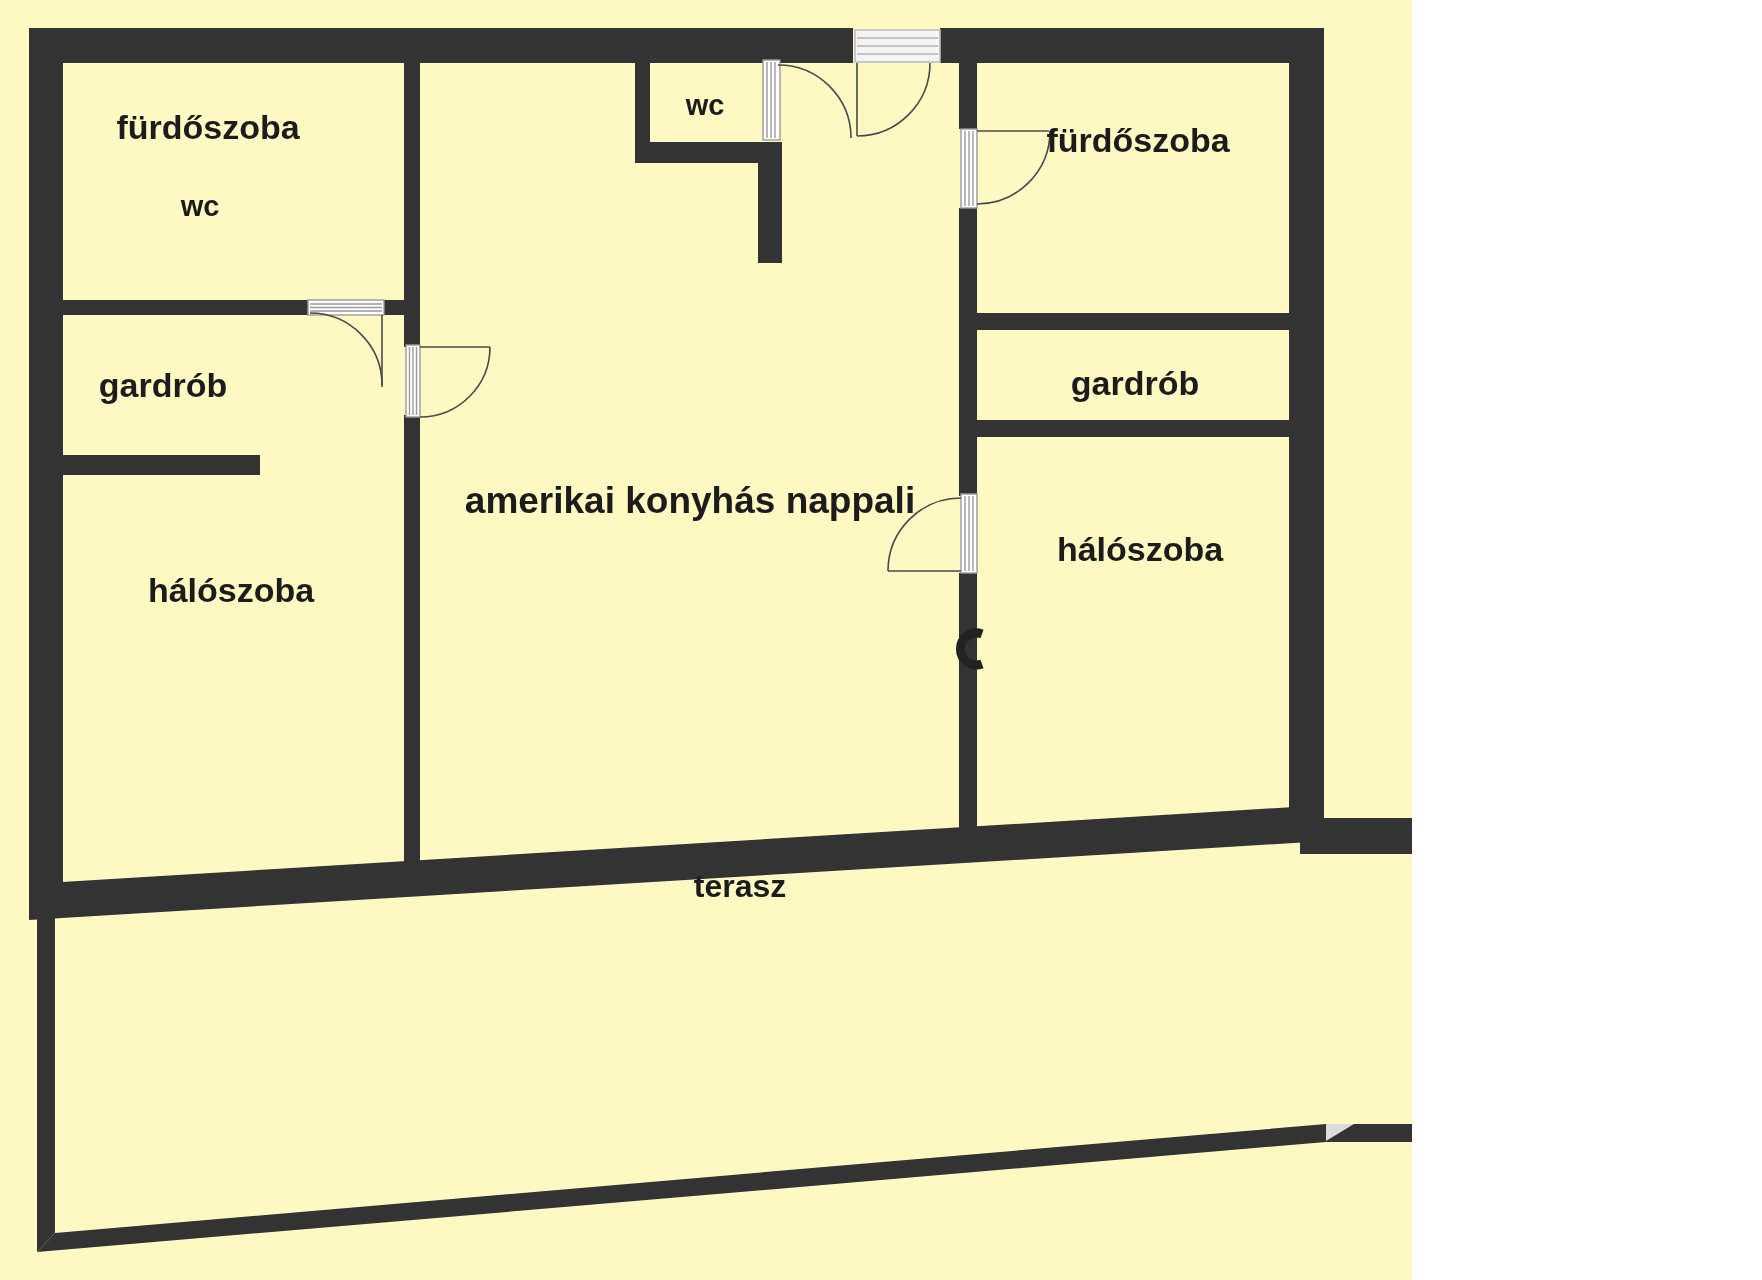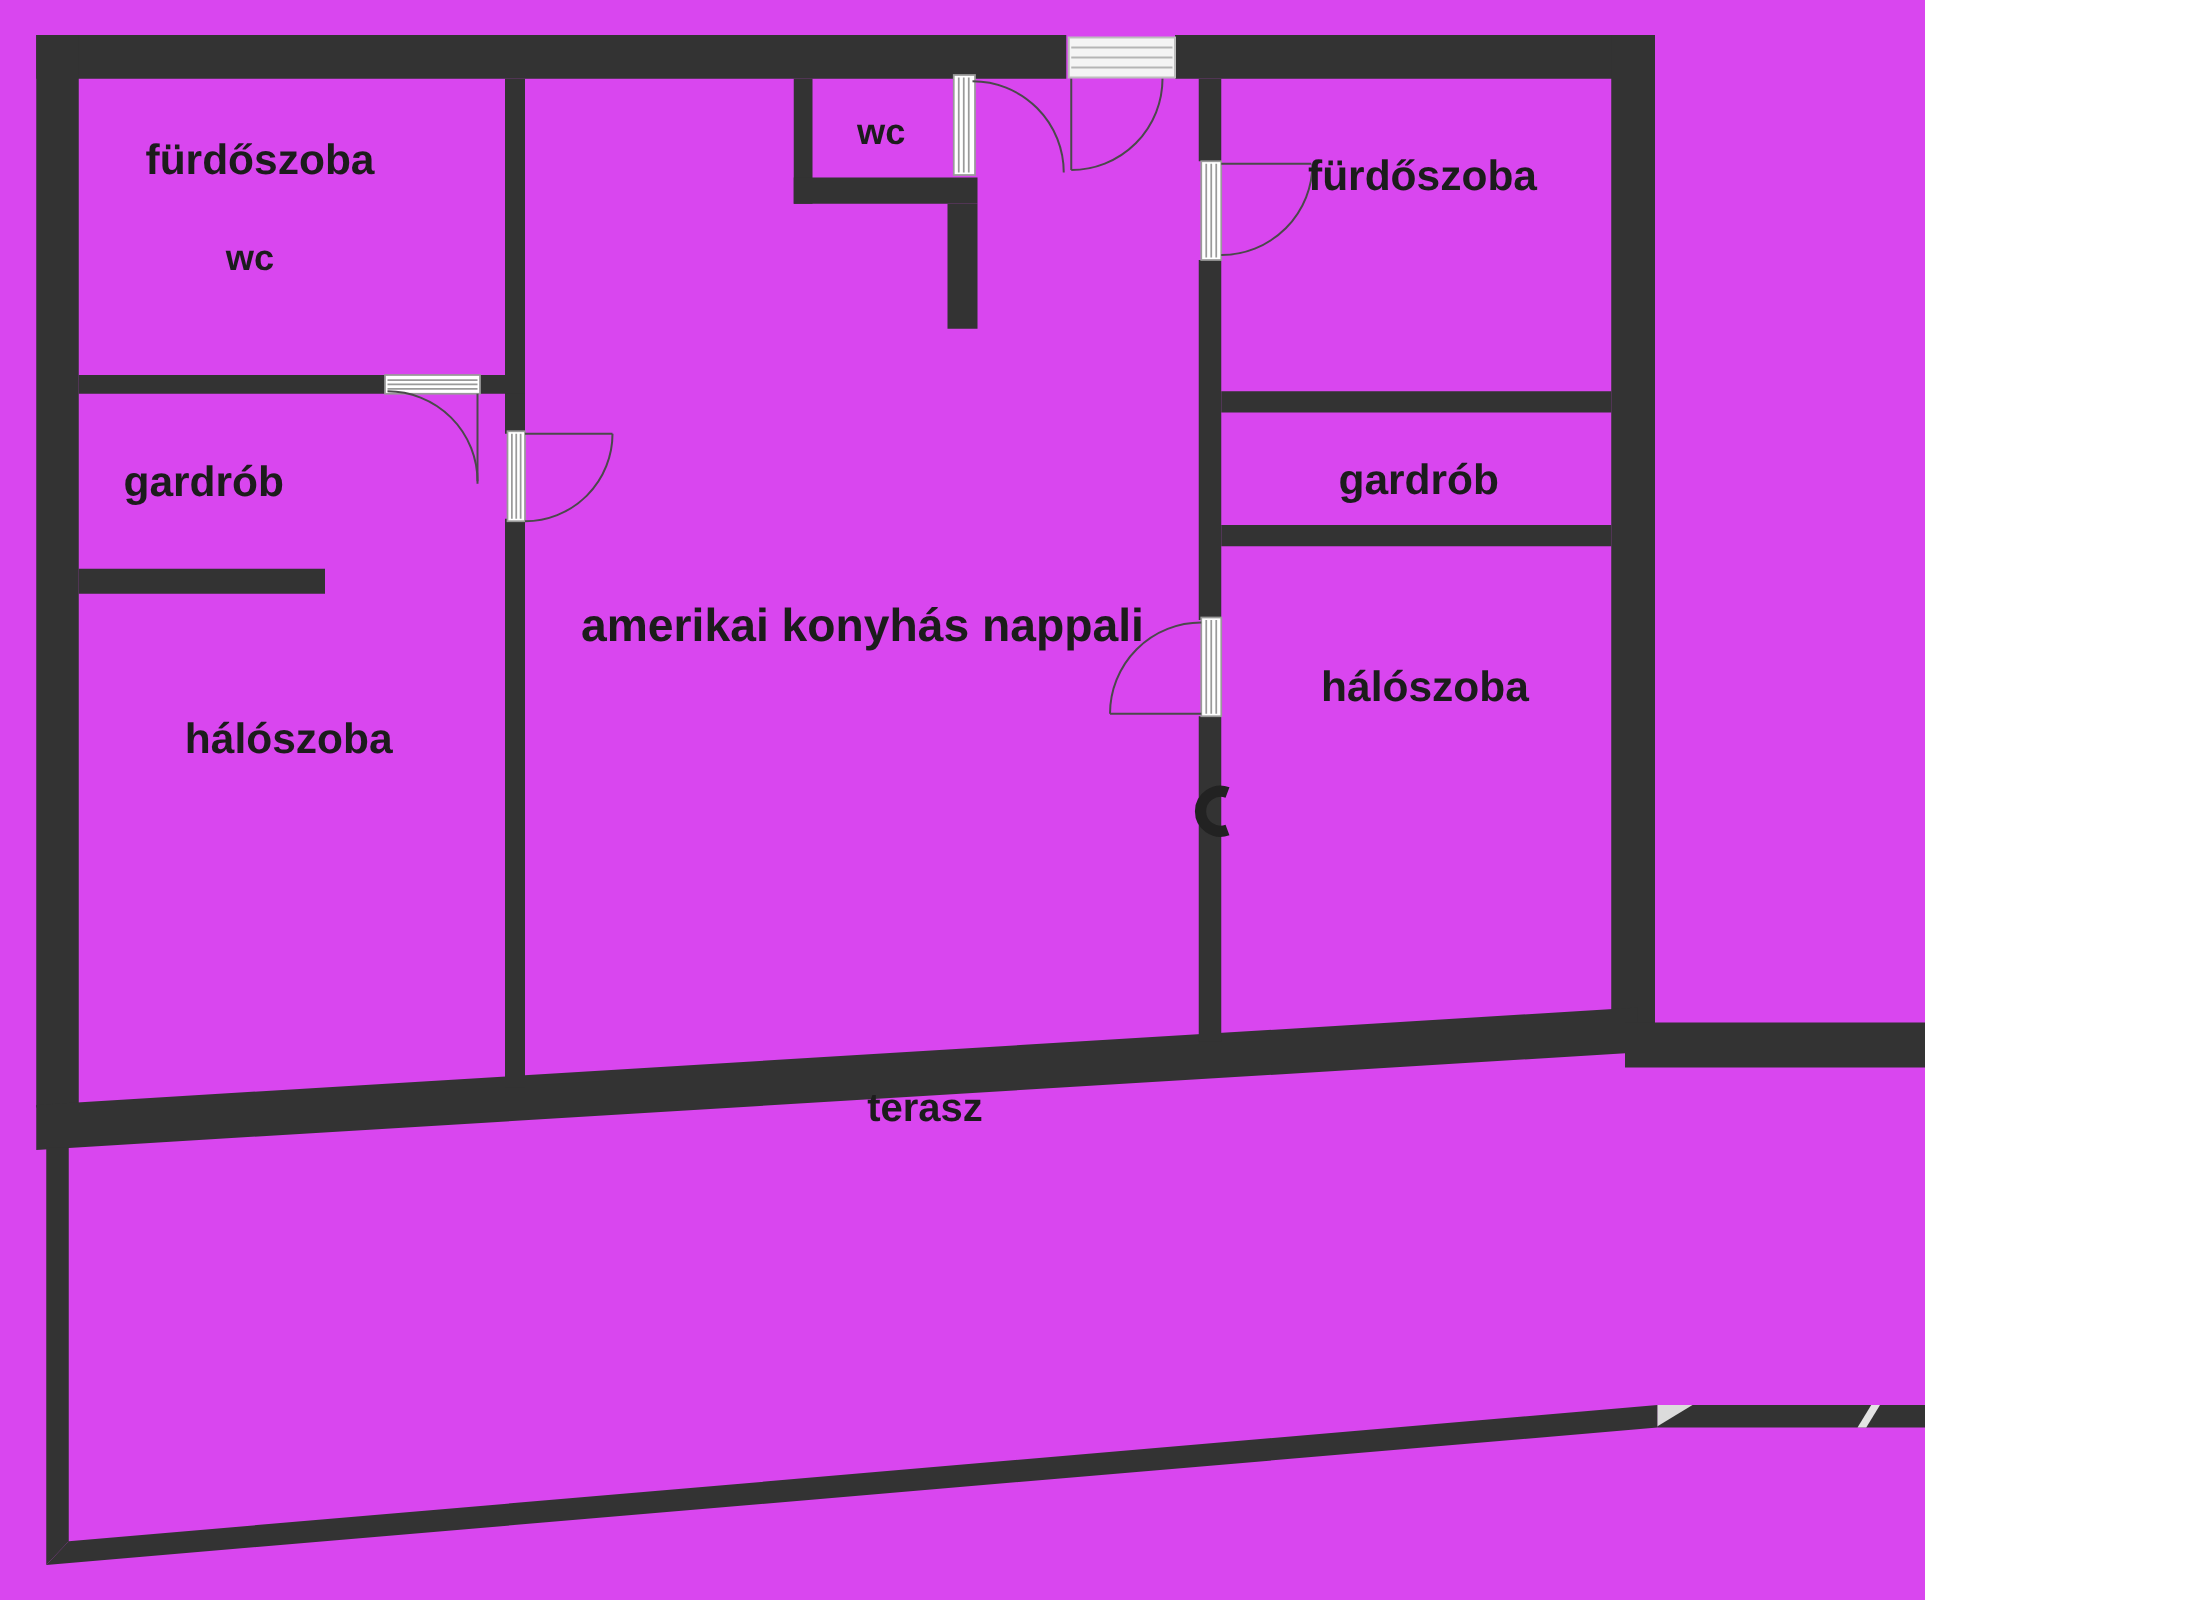--- a/index.html
+++ b/index.html
@@ -2,23 +2,23 @@
 <html><head>
 <meta charset="utf-8">
 <style>
   html, body {
     margin: 0;
     padding: 0;
     background: #ffffff;
   }
   .stage {
     position: relative;
-    width: 1540px;
+    width: 1412px;
     height: 1280px;
-    background: #d946ef;
+    background: #fef9c3;
     overflow: hidden;
   }
   svg { display: block; }
   .wall { fill: #333333; stroke: none; }
   .door-arc { fill: none; stroke: #4a4a4a; stroke-width: 1.6; }
   .door-leaf { stroke: #4a4a4a; stroke-width: 1.6; }
   .hatch-box { fill: #ffffff; stroke: #9a9a9a; stroke-width: 1.4; }
   .hatch-line { stroke: #9a9a9a; stroke-width: 1.4; }
   .threshold-box { fill: #f4f4f4; stroke: #bdbdbd; stroke-width: 1.6; }
   .threshold-line { stroke: #b5b5b5; stroke-width: 1.6; }

